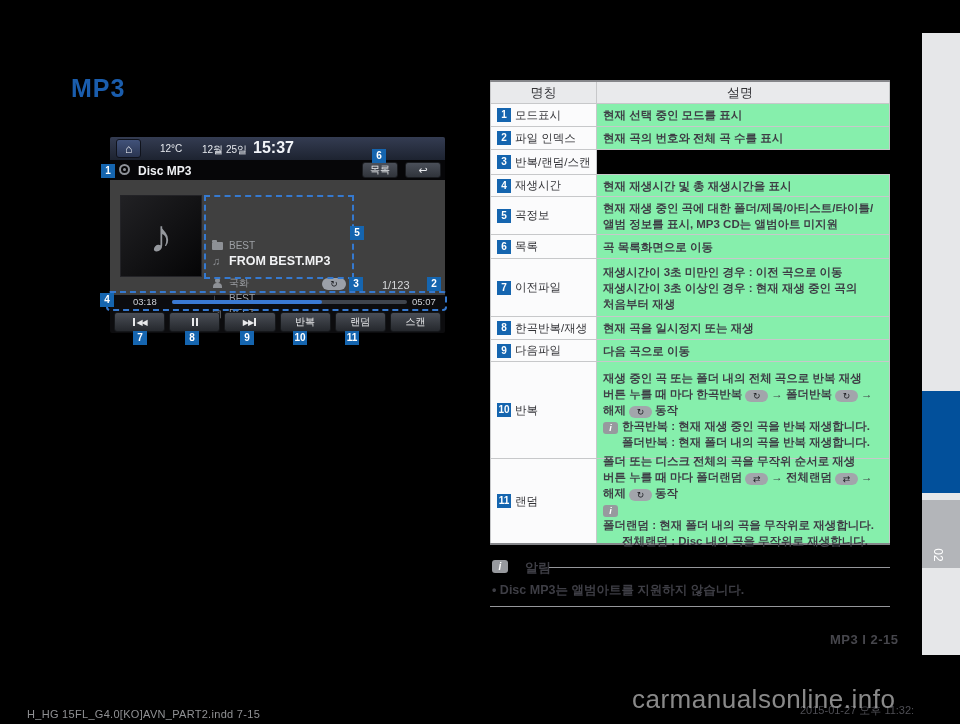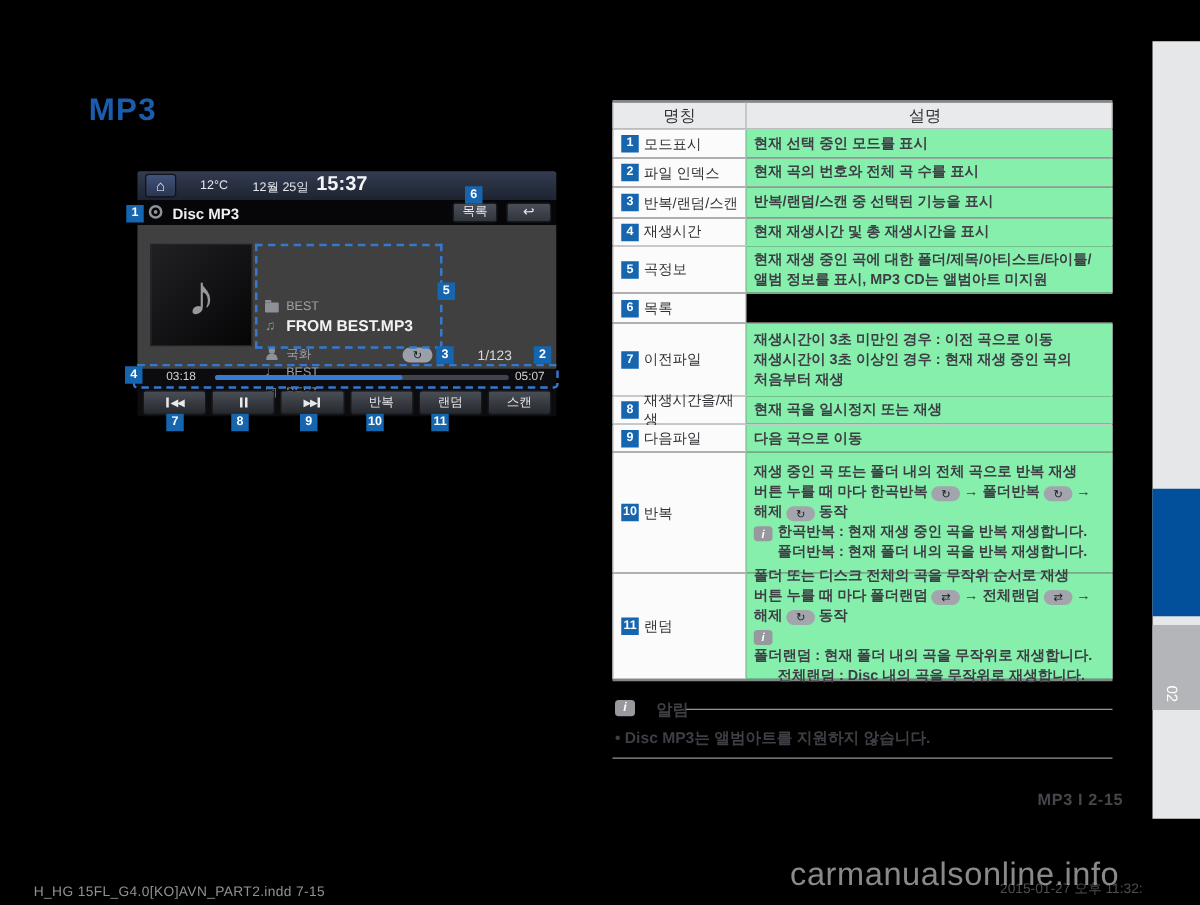--- a/index.html
+++ b/index.html
@@ -230,21 +230,20 @@
           <span class="badge">2</span>
           <span>파일 인덱스</span>
         </div>
       <div class="cell-desc">현재 곡의 번호와 전체 곡 수를 표시</div>
     </div>
     <div class="tr" style="height:25px;">
       <div class="cell-name">
           <span class="badge">3</span>
           <span>반복/랜덤/스캔</span>
         </div>
-      <div class="cell-desc">반복/랜덤/스캔 중 선택된 기능을 표시</div>
     </div>
     <div class="tr" style="height:22px;">
       <div class="cell-name">
           <span class="badge">4</span>
           <span>재생시간</span>
         </div>
       <div class="cell-desc">현재 재생시간 및 총 재생시간을 표시</div>
     </div>
     <div class="tr" style="height:38px;">
       <div class="cell-name">
@@ -252,34 +251,35 @@
           <span>곡정보</span>
         </div>
       <div class="cell-desc">현재 재생 중인 곡에 대한 폴더/제목/아티스트/타이틀/
 앨범 정보를 표시, MP3 CD는 앨범아트 미지원</div>
     </div>
     <div class="tr" style="height:24px;">
       <div class="cell-name">
           <span class="badge">6</span>
           <span>목록</span>
         </div>
+      <div class="cell-desc">곡 목록화면으로 이동</div>
     </div>
     <div class="tr" style="height:58px;">
       <div class="cell-name">
           <span class="badge">7</span>
           <span>이전파일</span>
         </div>
       <div class="cell-desc">재생시간이 3초 미만인 경우 : 이전 곡으로 이동
 재생시간이 3초 이상인 경우 : 현재 재생 중인 곡의
 처음부터 재생</div>
     </div>
     <div class="tr" style="height:23px;">
       <div class="cell-name">
           <span class="badge">8</span>
-          <span>재생시간을/재생</span>
+          <span>한곡반복/재생</span>
         </div>
       <div class="cell-desc">현재 곡을 일시정지 또는 재생</div>
     </div>
     <div class="tr" style="height:22px;">
       <div class="cell-name">
           <span class="badge">9</span>
           <span>다음파일</span>
         </div>
       <div class="cell-desc">다음 곡으로 이동</div>
     </div>

